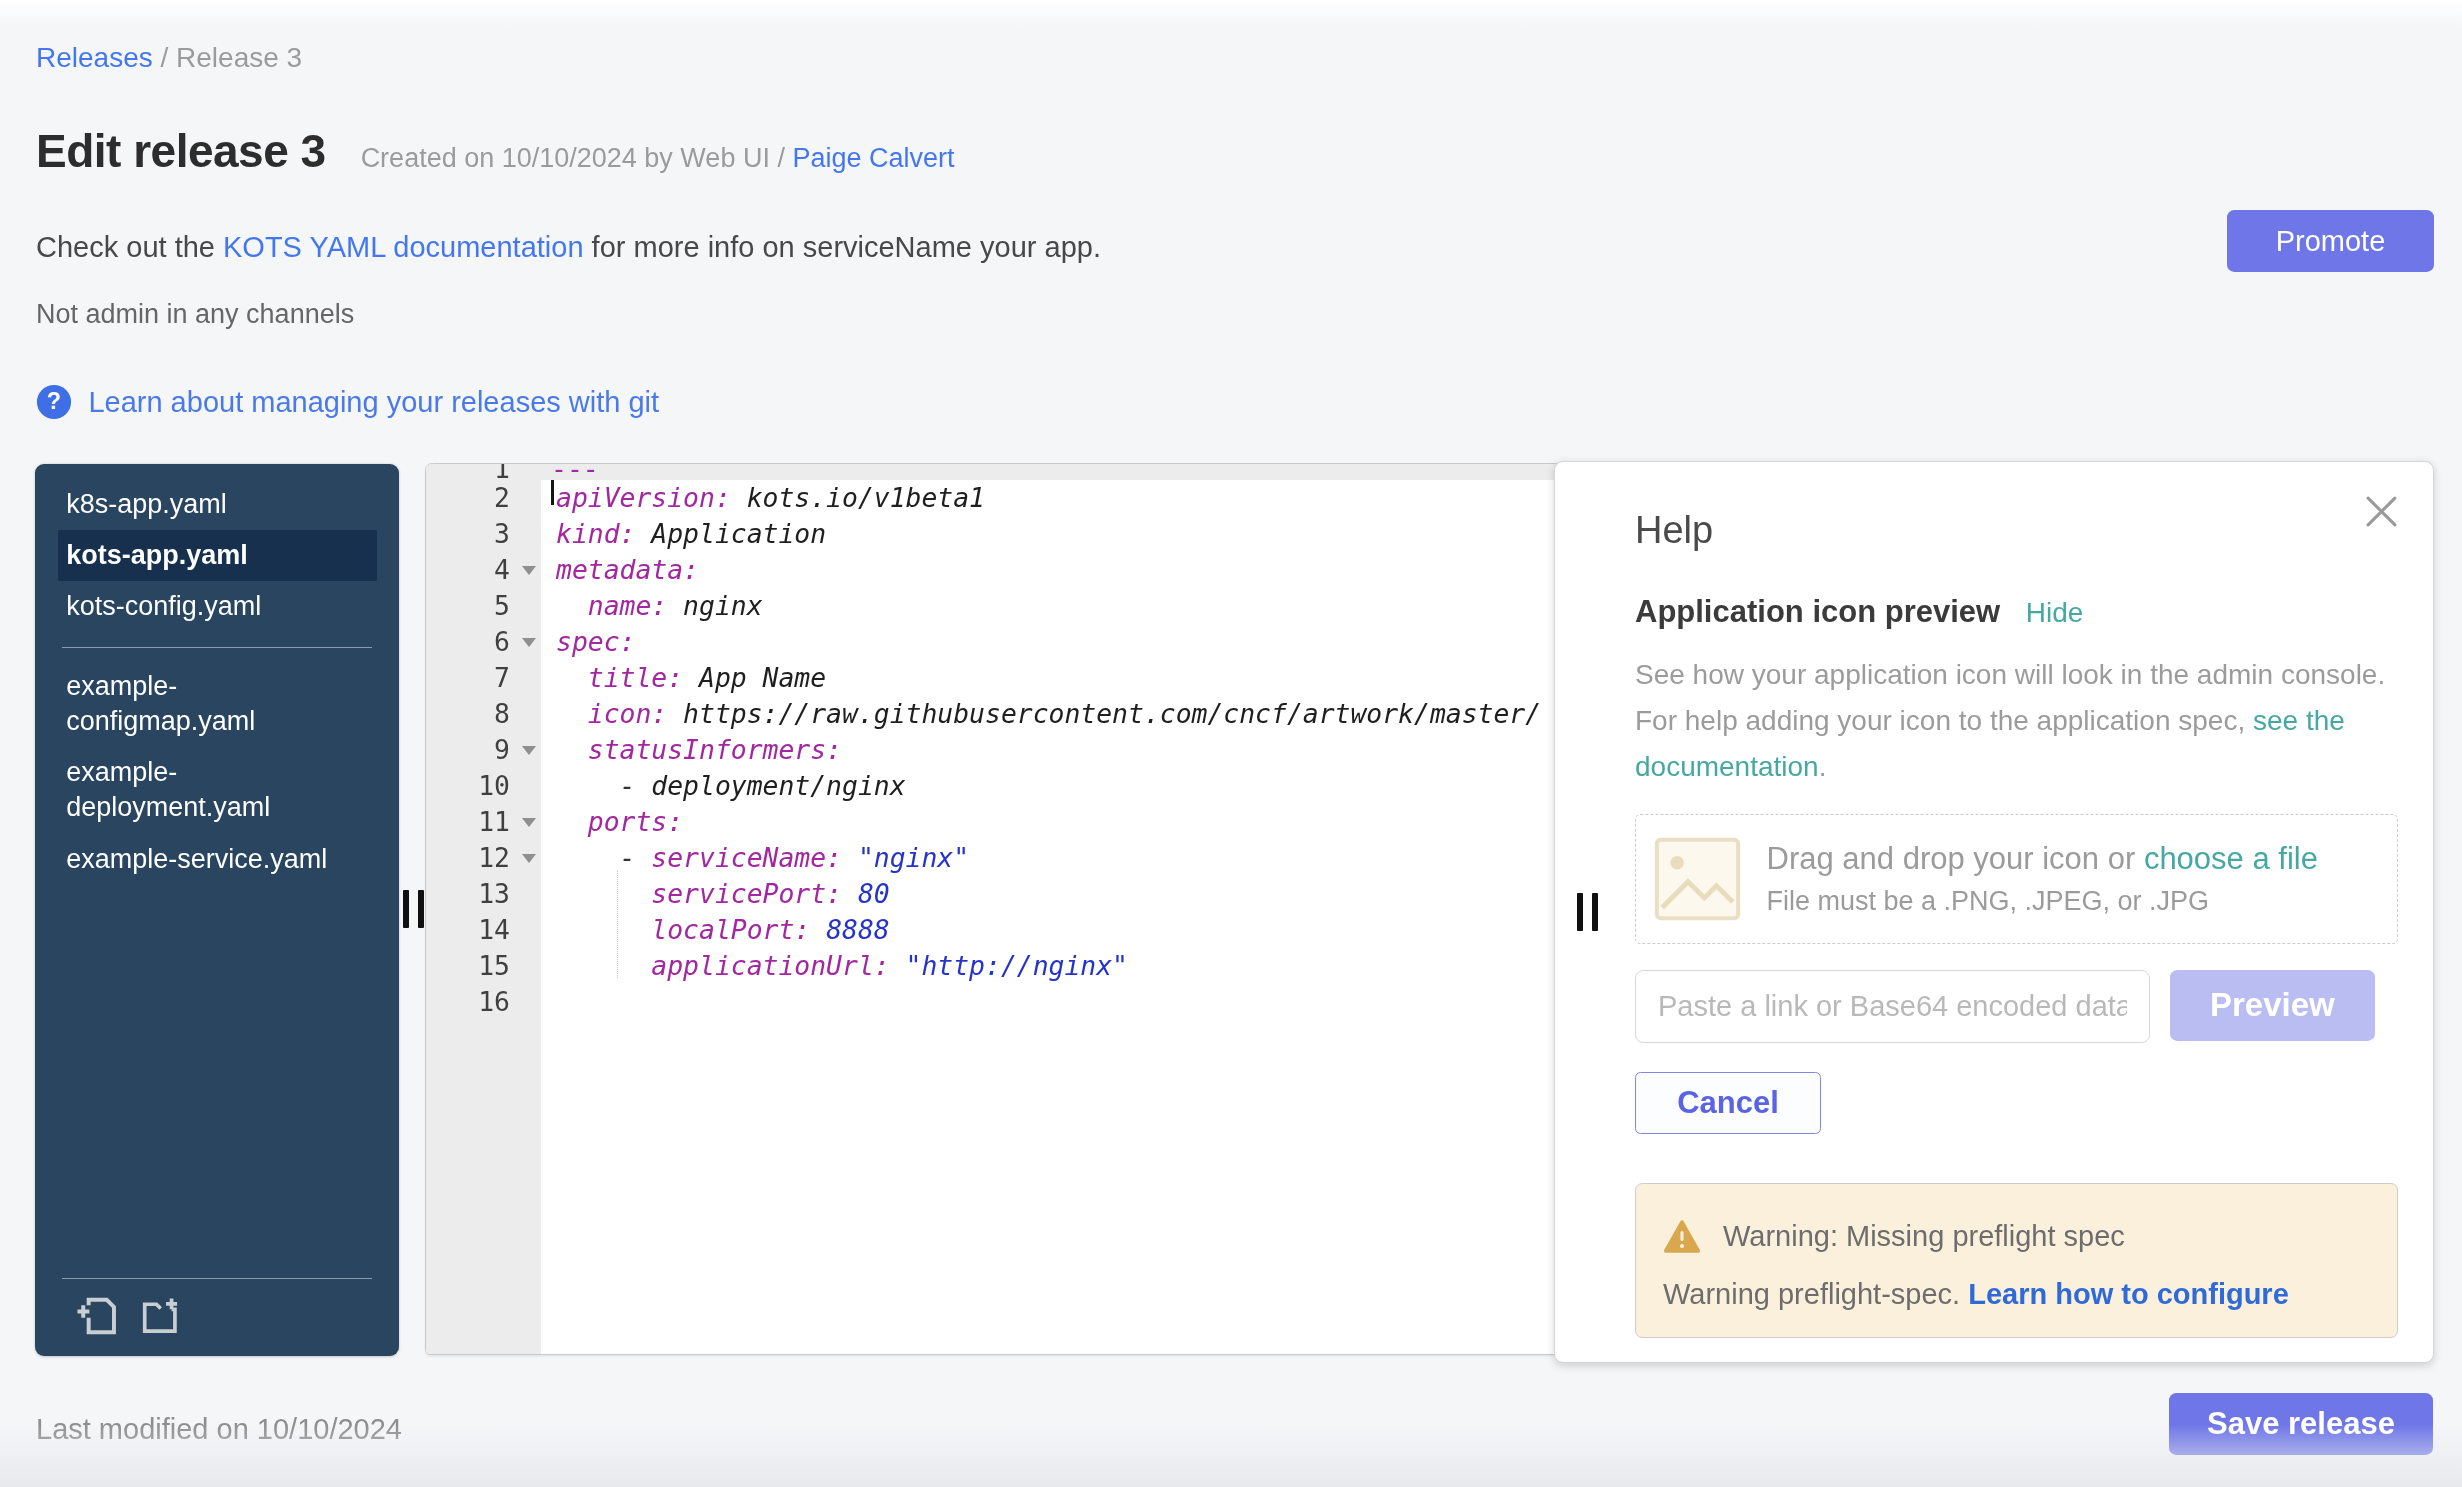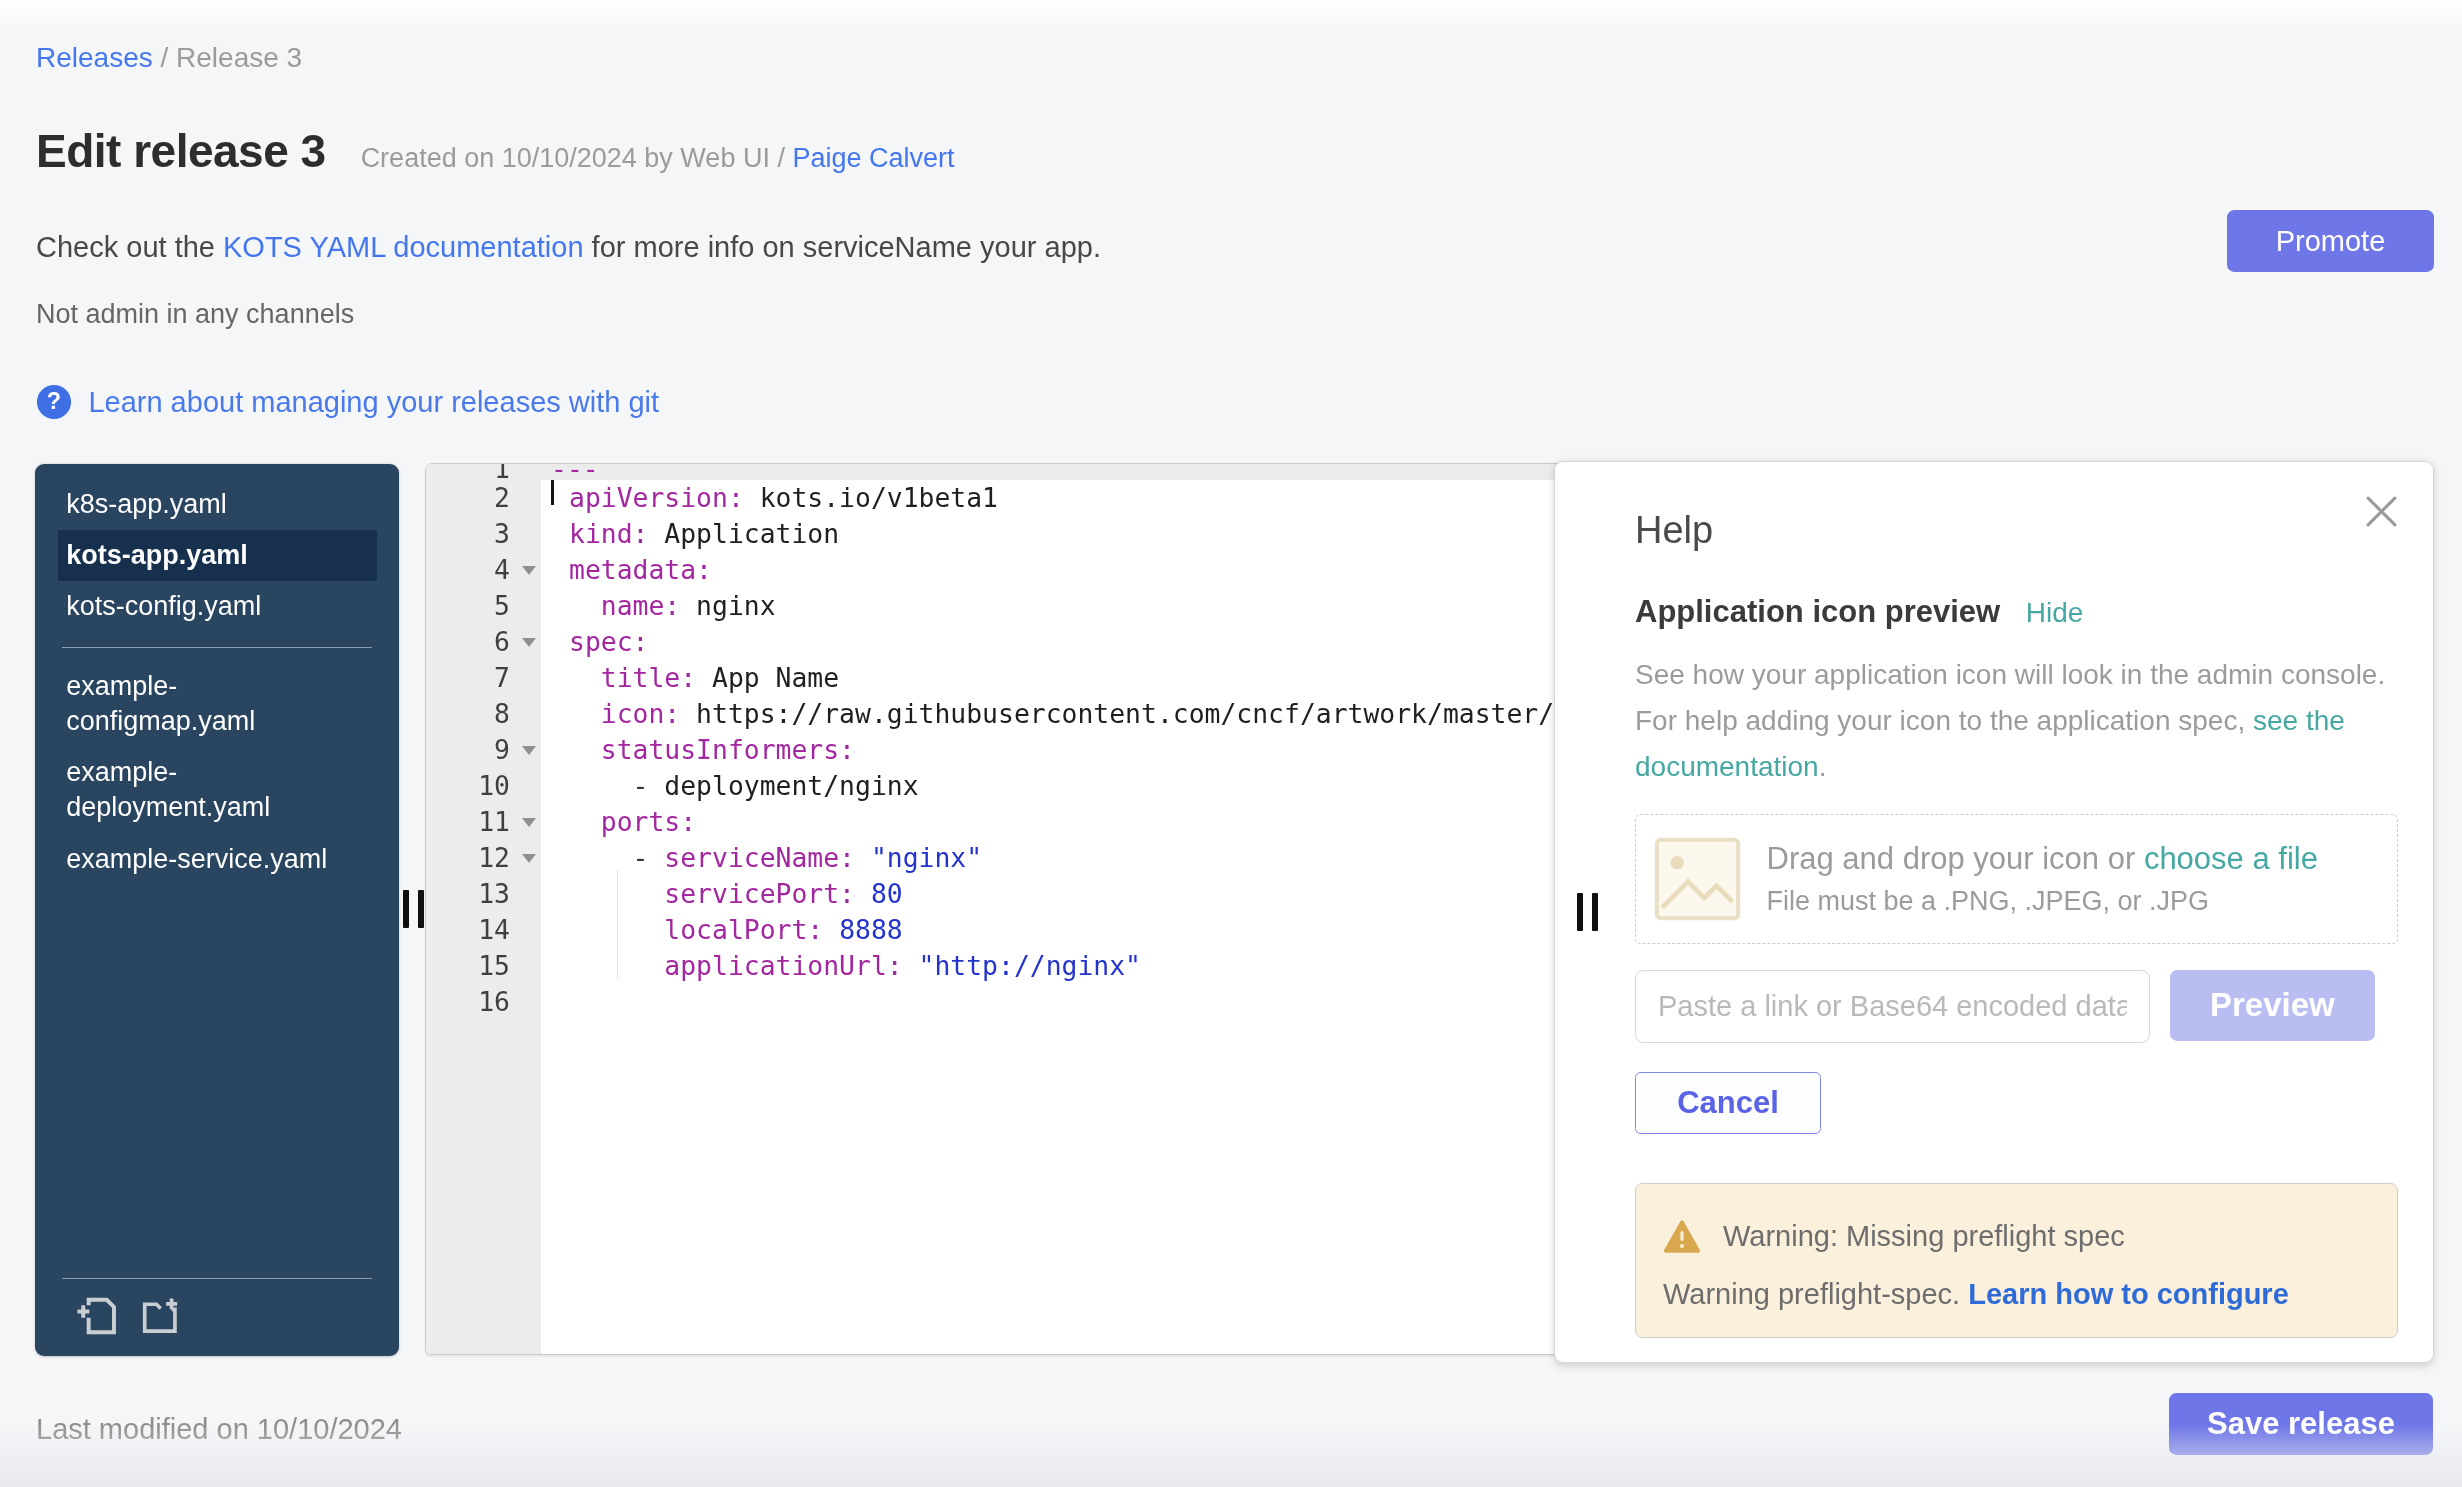--- a/index.html
+++ b/index.html
@@ -45,21 +45,21 @@
   .handle-right { left:22px; top:431px; }
 
   
   .editor { position:absolute; left:390px; top:0; width:2007px; height:892px; background:#fff; border:0.9px solid #c9c9c9; border-radius:7.3px 7.3px 5.5px 5.5px; box-shadow:0 1.8px 1.8px rgba(0,0,0,.06); display:flex; flex-direction:column; overflow:hidden; font-family:"DejaVu Sans Mono","Liberation Mono",monospace; font-size:26.4px; }
   .cm-strip { position:relative; height:16.4px; background:#ececec; overflow:hidden; flex:none; }
   .cm-strip .strip-num { position:absolute; left:0; top:-12.7px; width:115px; text-align:right; padding-right:31px; line-height:36px; color:#404040; }
   .cm-strip .strip-code { position:absolute; left:125px; top:-12.7px; line-height:36px; }
   .cm-row { display:flex; height:36px; flex:none; }
   .cm-gutter { width:115px; flex:none; background:#ececec; text-align:right; padding-right:31px; line-height:36px; color:#404040; position:relative; }
   .cm-gutter .fold { position:absolute; right:5.5px; top:13.7px; width:0; height:0; border-left:7.3px solid transparent; border-right:7.3px solid transparent; border-top:9px solid #8f8f8f; cursor:pointer; }
-  .cm-code { padding-left:28px; line-height:36px; white-space:pre; }
+  .cm-code { padding-left:15px; line-height:36px; white-space:pre;font-style:italic; }
   .cm-filler { flex:1; display:flex; }
   .cm-filler .cm-gutter { height:100%; }
   .t-key { color:#a227a0; }
   .t-val { color:#1f1f1f; }
   .t-str { color:#2433cc; }
   .t-num { color:#2433cc; }
   .t-dash { color:#333; }
   .cm-cursor { position:absolute; left:125px; top:16.4px; width:2.7px; height:24.6px; background:#151515; }
   .indent-guide { position:absolute; left:191px; top:407px; height:107px; border-left:1.8px dotted #c9c9c9; }
 

